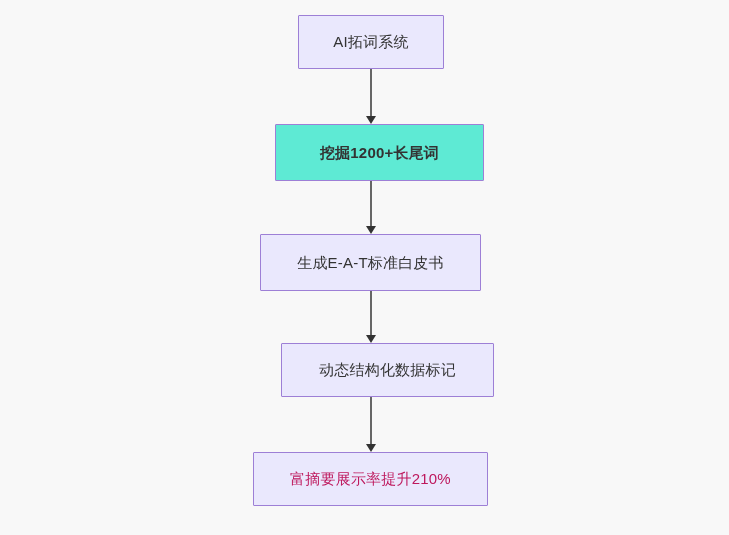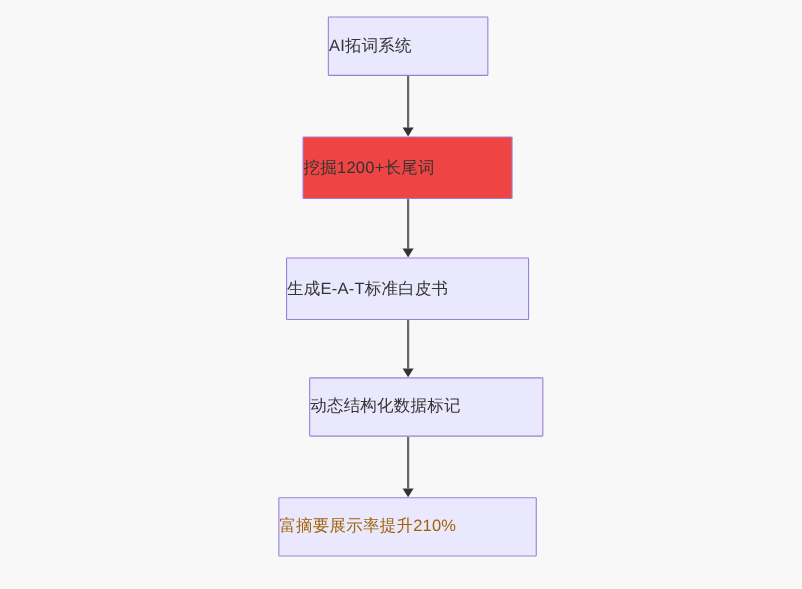--- a/index.html
+++ b/index.html
@@ -19,20 +19,21 @@
     height: 535px;
   }
   .node {
     position: absolute;
     box-sizing: border-box;
     background: #eae8fd;
     border: 1px solid #9d7fd6;
     border-radius: 1px;
     display: flex;
     align-items: center;
+    justify-content: center;
     color: #333333;
     font-size: 15px;
     line-height: 1.2;
     letter-spacing: 0.2px;
     white-space: nowrap;
   }
   .node-label {
     display: block;
     text-align: center;
   }
@@ -77,26 +78,26 @@
     <div class="head" style="top: 44px; border-top-color: rgb(51, 51, 51);"></div>
   </div>
   <div class="connector" style="left: 371px; top: 397px; height: 55px;">
     <div class="line" style="height: 47px; background: rgb(102, 102, 102);"></div>
     <div class="head" style="top: 47px; border-top-color: rgb(51, 51, 51);"></div>
   </div>
 
   <div class="node" style="left: 298px; top: 15px; width: 146px; height: 54px; background: rgb(234, 232, 253); border-color: rgb(157, 127, 214); color: rgb(51, 51, 51);">
     <span class="node-label">AI拓词系统</span>
   </div>
-  <div class="node" style="left: 275px; top: 124px; width: 191px; height: 57px; background: #ef4444; border-color: rgb(157, 127, 214); color: rgb(51, 51, 51);">
+  <div class="node" style="left: 275px; top: 124px; width: 209px; height: 57px; background: #5eead4; border-color: rgb(157, 127, 214); color: rgb(51, 51, 51); font-weight: bold;">
     <span class="node-label">挖掘1200+长尾词</span>
   </div>
   <div class="node" style="left: 260px; top: 234px; width: 221px; height: 57px; background: rgb(234, 232, 253); border-color: rgb(157, 127, 214); color: rgb(51, 51, 51);">
     <span class="node-label">生成E-A-T标准白皮书</span>
   </div>
   <div class="node" style="left: 281px; top: 343px; width: 213px; height: 54px; background: rgb(234, 232, 253); border-color: rgb(157, 127, 214); color: rgb(51, 51, 51);">
     <span class="node-label">动态结构化数据标记</span>
   </div>
-  <div class="node" style="left: 253px; top: 452px; width: 235px; height: 54px; background: rgb(234, 232, 253); border-color: rgb(157, 127, 214); color: #a16207;">
+  <div class="node" style="left: 253px; top: 452px; width: 235px; height: 54px; background: rgb(234, 232, 253); border-color: rgb(157, 127, 214); color: #be185d;">
     <span class="node-label">富摘要展示率提升210%</span>
   </div>
 
 </div>
 
 </body></html>

